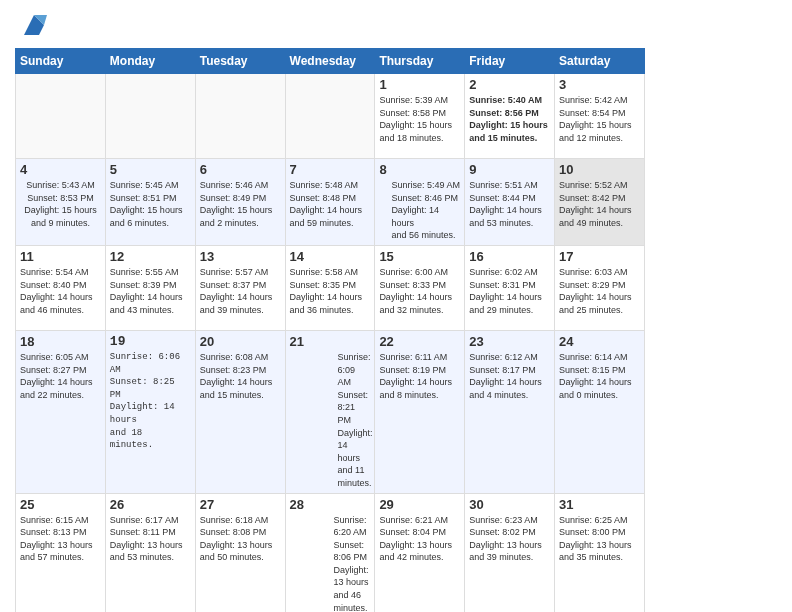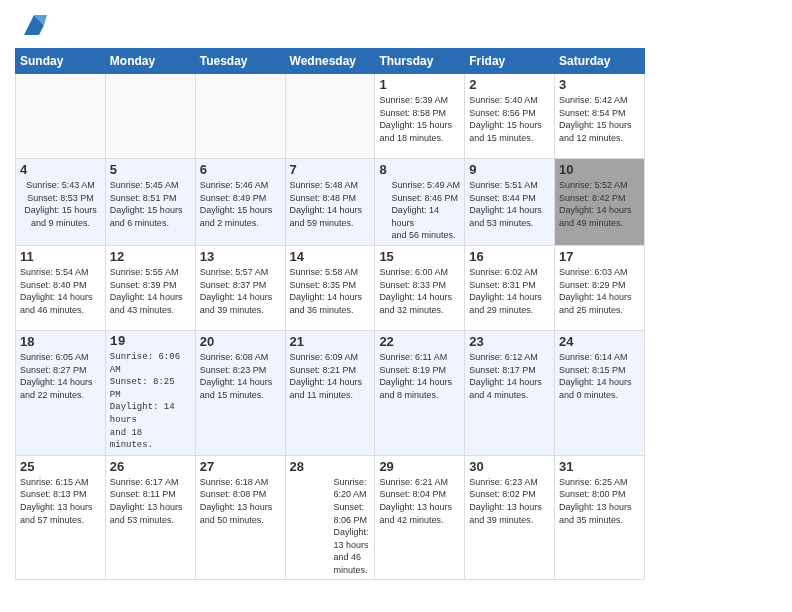--- a/index.html
+++ b/index.html
@@ -146,21 +146,21 @@
           <td class="empty"></td>
           <td>
             <span class="day-num">1</span>
             <div class="day-info" style="white-space: pre-line;">Sunrise: 5:39 AM
 Sunset: 8:58 PM
 Daylight: 15 hours
 and 18 minutes.</div>
           </td>
           <td>
             <span class="day-num">2</span>
-            <div class="day-info" style="white-space: pre-line;">Sunrise: 5:40 AM
+            <div class="day-info" style="white-space: pre-line; font-weight: bold;">Sunrise: 5:40 AM
 Sunset: 8:56 PM
 Daylight: 15 hours
 and 15 minutes.</div>
           </td>
           <td>
             <span class="day-num">3</span>
             <div class="day-info" style="white-space: pre-line;">Sunrise: 5:42 AM
 Sunset: 8:54 PM
 Daylight: 15 hours
 and 12 minutes.</div>
@@ -202,21 +202,21 @@
 Daylight: 14 hours
 and 56 minutes.</div>
           </td>
           <td style="background: rgb(240, 244, 255);">
             <span class="day-num">9</span>
             <div class="day-info" style="white-space: pre-line;">Sunrise: 5:51 AM
 Sunset: 8:44 PM
 Daylight: 14 hours
 and 53 minutes.</div>
           </td>
-          <td style="background: #a3a3a3;">
+          <td style="background: #e5e5e5;">
             <span class="day-num">10</span>
             <div class="day-info" style="white-space: pre-line;">Sunrise: 5:52 AM
 Sunset: 8:42 PM
 Daylight: 14 hours
 and 49 minutes.</div>
           </td>
         </tr>
         <tr>
           <td>
             <span class="day-num">11</span>
@@ -285,21 +285,21 @@
           </td>
           <td style="background: rgb(240, 244, 255);">
             <span class="day-num">20</span>
             <div class="day-info" style="white-space: pre-line;">Sunrise: 6:08 AM
 Sunset: 8:23 PM
 Daylight: 14 hours
 and 15 minutes.</div>
           </td>
           <td style="background: rgb(240, 244, 255);">
             <span class="day-num">21</span>
-            <div class="day-info" style="white-space: pre-line;">Sunrise: 6:09 AM
+            <div class="day-info" style="white-space: pre-line; margin-left: 48px;">Sunrise: 6:09 AM
 Sunset: 8:21 PM
 Daylight: 14 hours
 and 11 minutes.</div>
           </td>
           <td style="background: rgb(240, 244, 255);">
             <span class="day-num">22</span>
             <div class="day-info" style="white-space: pre-line;">Sunrise: 6:11 AM
 Sunset: 8:19 PM
 Daylight: 14 hours
 and 8 minutes.</div>

